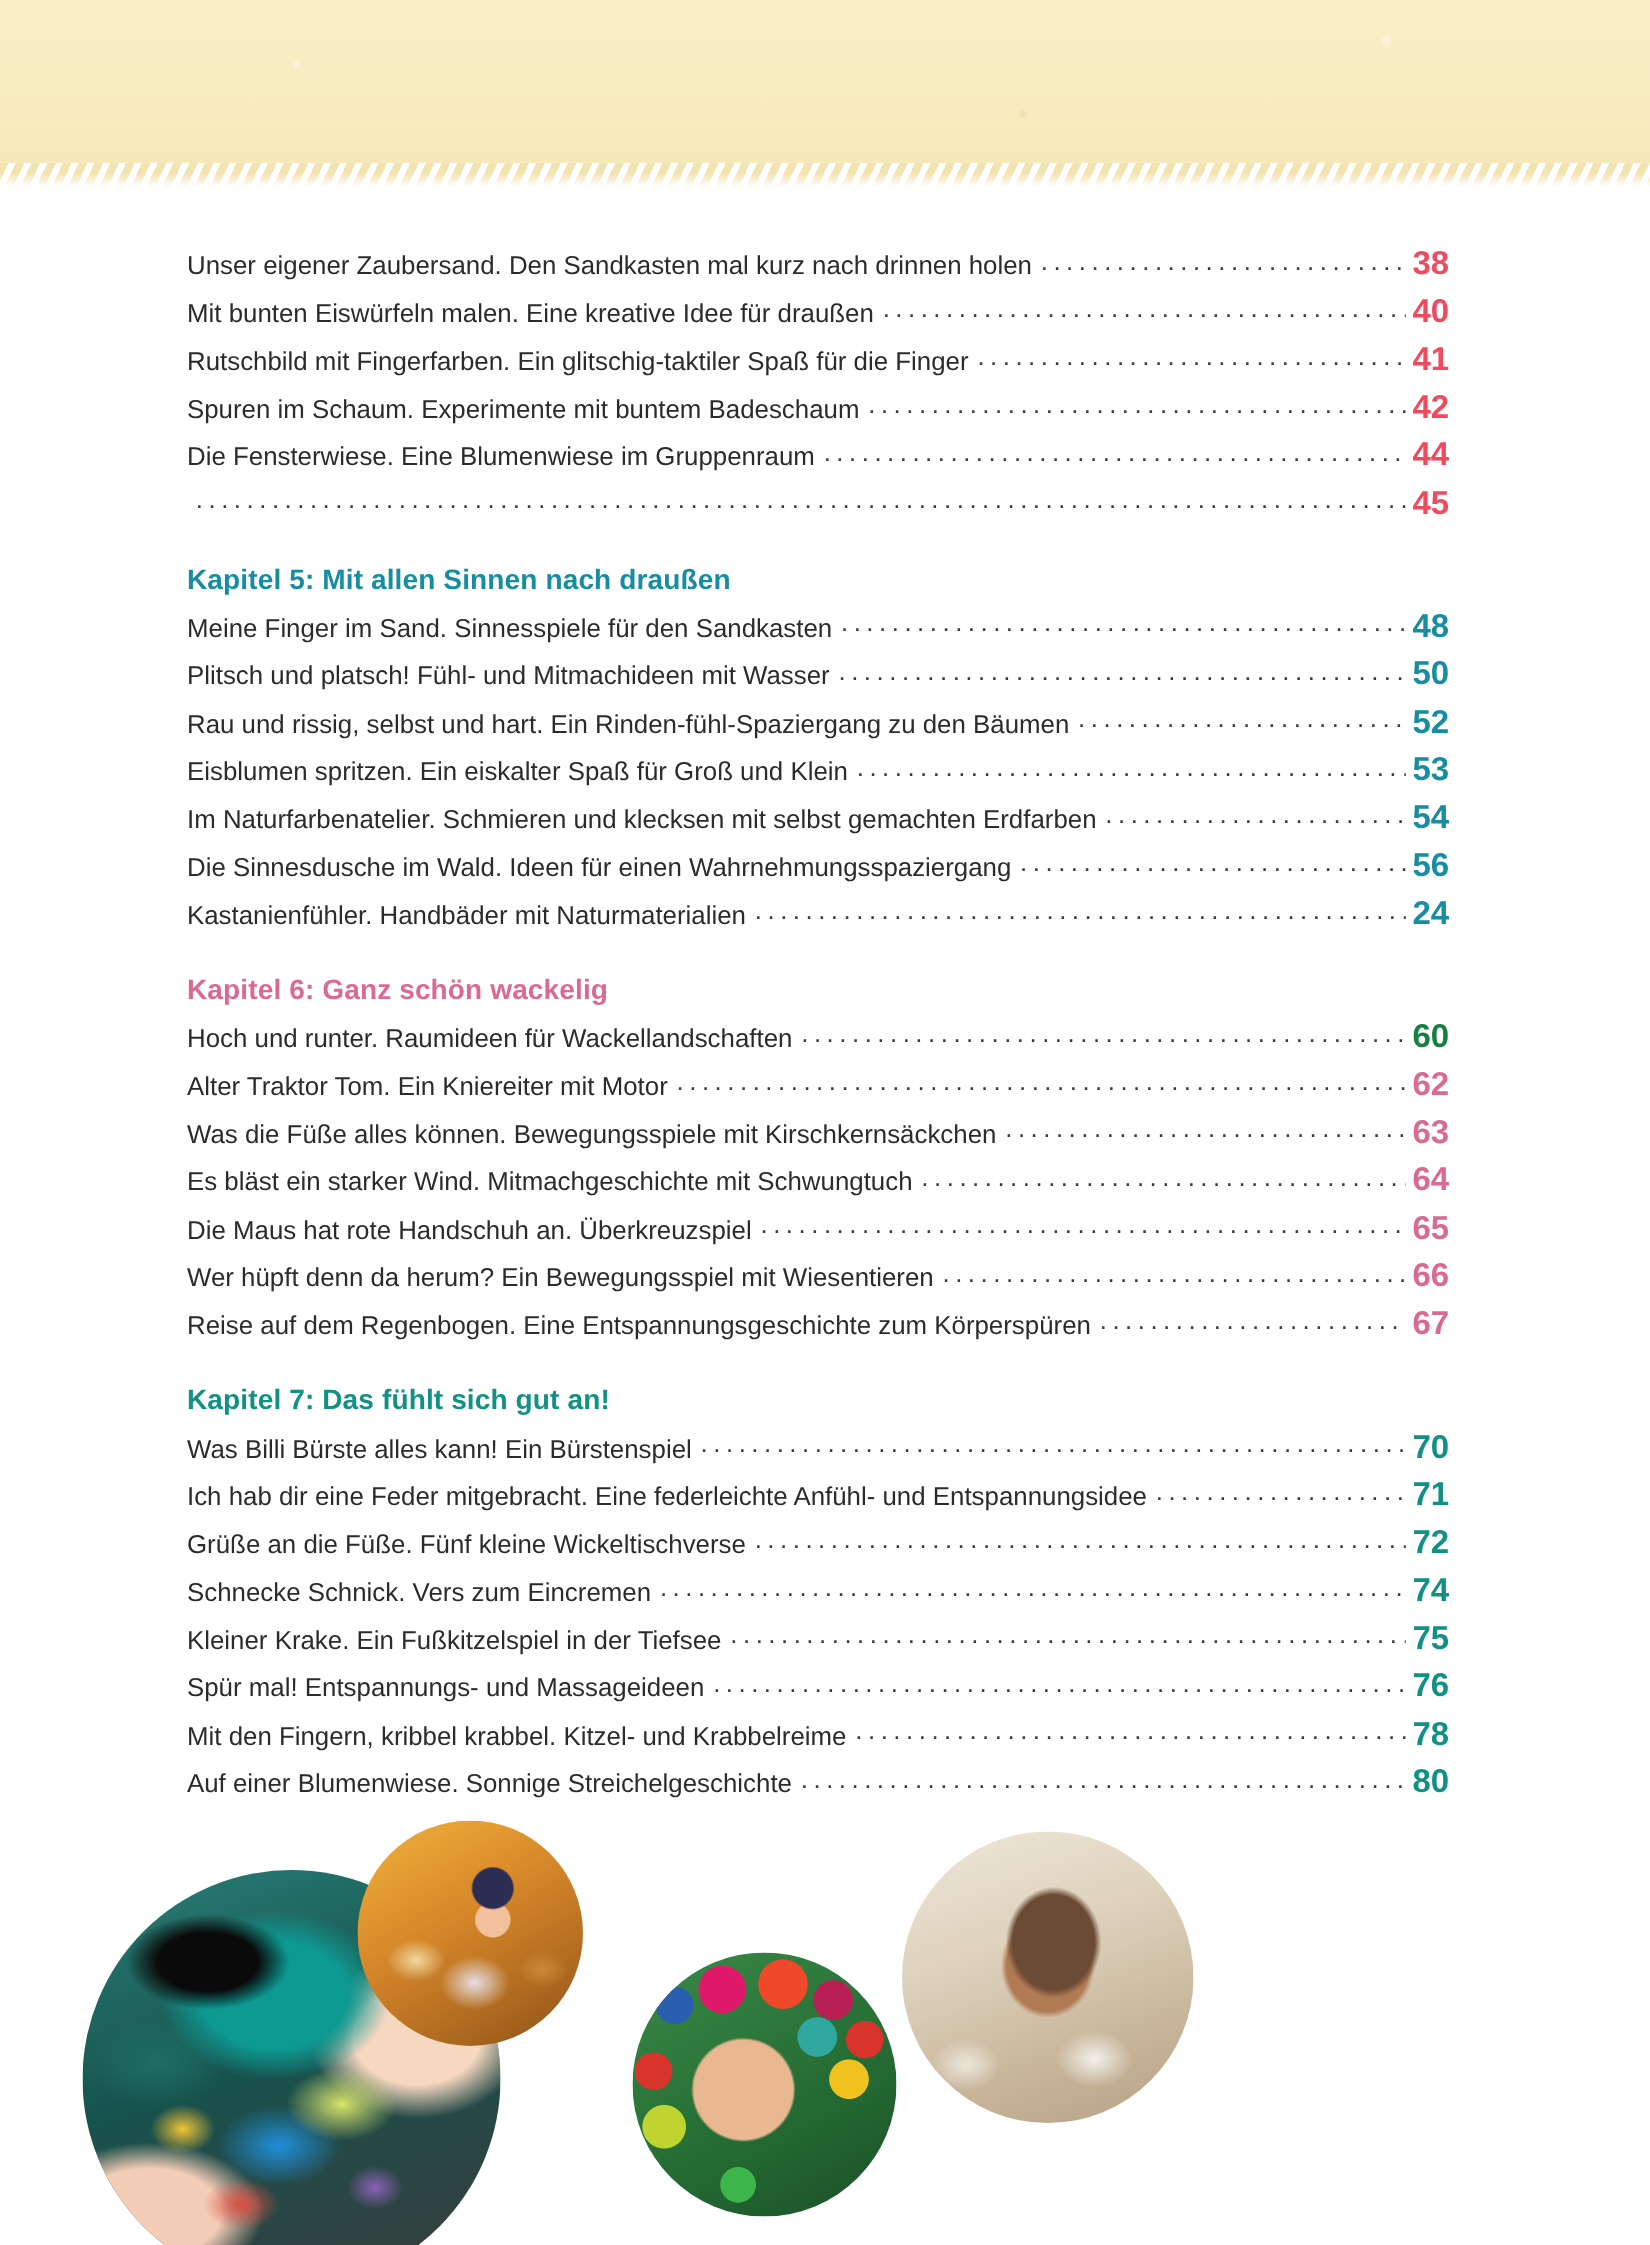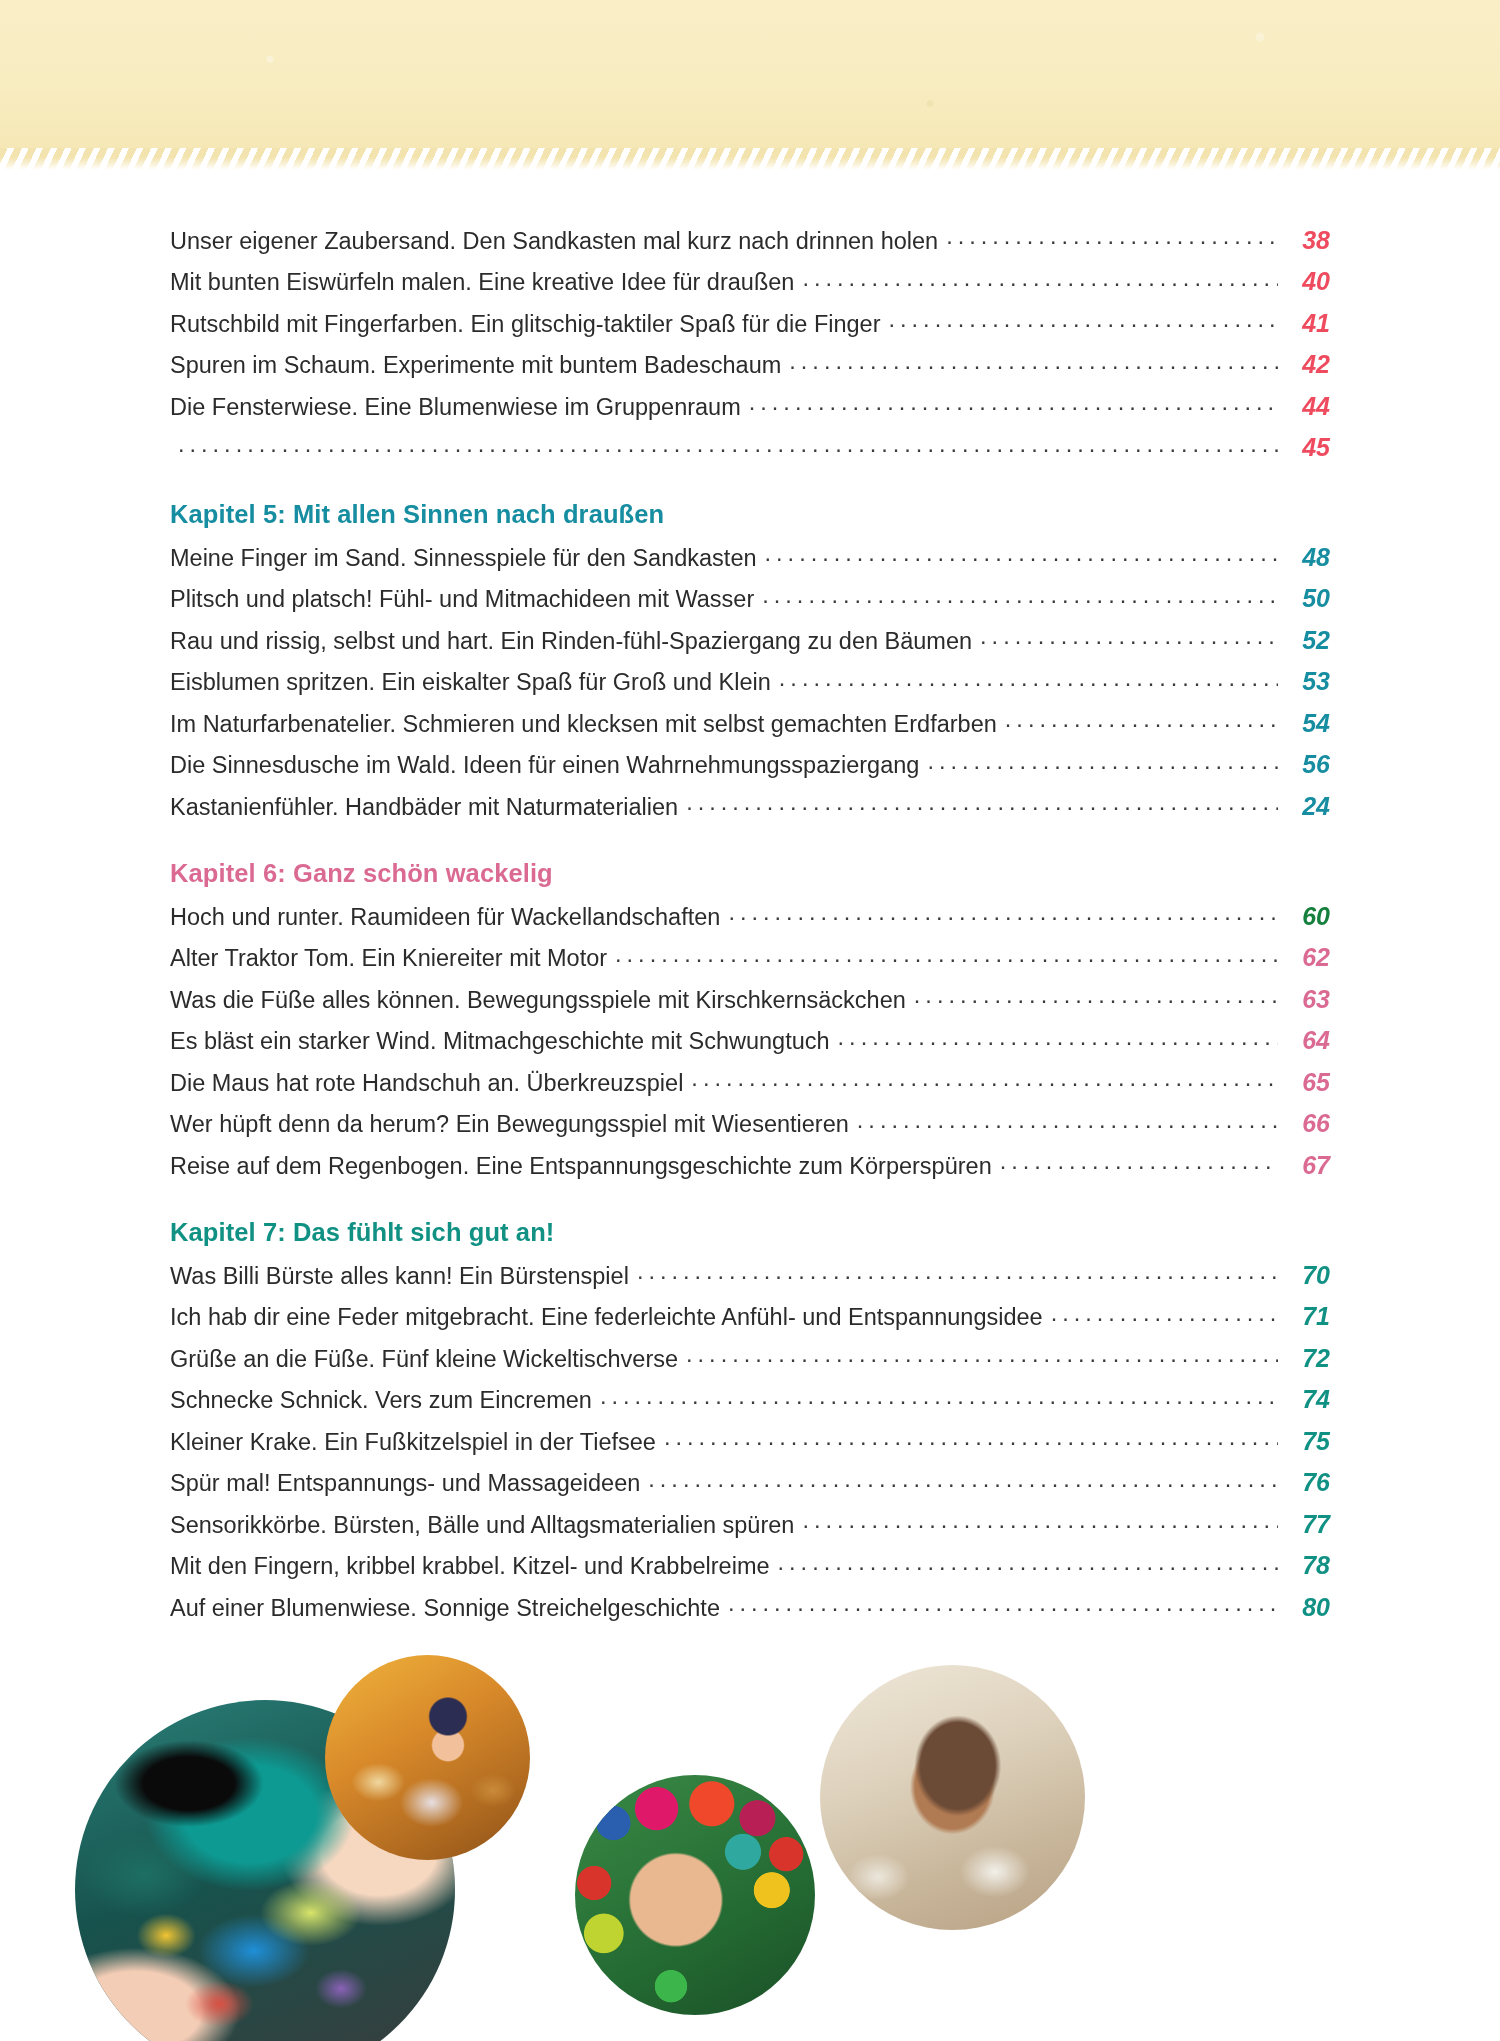--- a/index.html
+++ b/index.html
@@ -71,24 +71,22 @@
     position:absolute;
     left:0; bottom:0;
     letter-spacing:5.0px;
     font-size:23.5px;
     color:#3a3a3a;
     white-space:nowrap;
   }
 
   .entry-page{
     flex:0 0 46px;
-    text-align:right;
     font-weight:700;
-    font-size:25px;
-    font-style:italic;
+    font-size:30px;
   }
 
   
   .photos{ position:absolute; left:0; top:0; width:1500px; height:2041px; pointer-events:none; }
   .circ{ position:absolute; border-radius:50%; overflow:hidden; }
 
   
   .circ-paint{ left:75px; top:1700px; width:380px; height:380px; }
   .paint-bg{
     width:100%; height:100%;
@@ -290,25 +288,20 @@
         <span class="entry-title">Kleiner Krake. Ein Fußkitzelspiel in der Tiefsee</span>
         <span class="leader"></span>
         <span class="entry-page" style="color: rgb(17, 145, 131);">75</span>
       </div>
       <div class="entry">
         <span class="entry-title">Spür mal! Entspannungs- und Massageideen</span>
         <span class="leader"></span>
         <span class="entry-page" style="color: rgb(17, 145, 131);">76</span>
       </div>
       <div class="entry">
-        <span class="entry-title">Sensorikkörbe. Bürsten, Bälle und Alltagsmaterialien spüren</span>
-        <span class="leader"></span>
-        <span class="entry-page" style="color: rgb(17, 145, 131);">77</span>
-      </div>
-      <div class="entry">
         <span class="entry-title">Mit den Fingern, kribbel krabbel. Kitzel- und Krabbelreime</span>
         <span class="leader"></span>
         <span class="entry-page" style="color: rgb(17, 145, 131);">78</span>
       </div>
       <div class="entry">
         <span class="entry-title">Auf einer Blumenwiese. Sonnige Streichelgeschichte</span>
         <span class="leader"></span>
         <span class="entry-page" style="color: rgb(17, 145, 131);">80</span>
       </div>
     </div>

